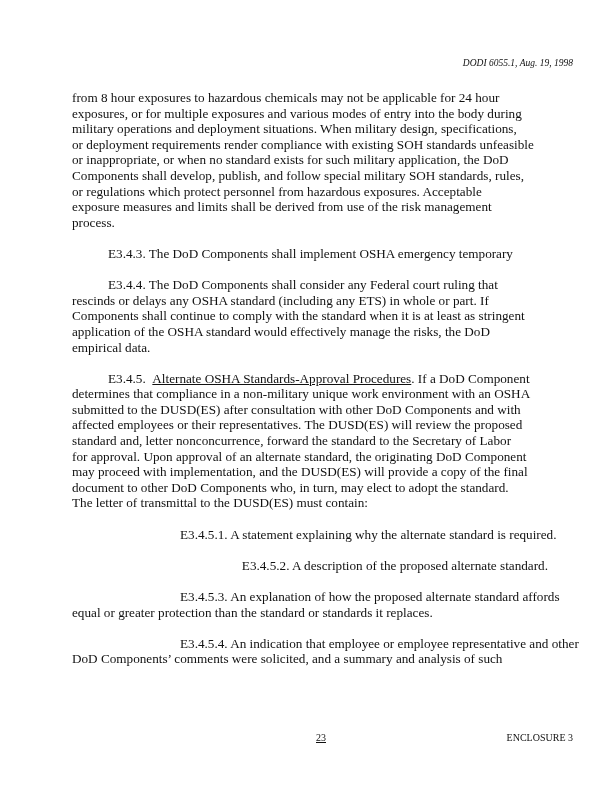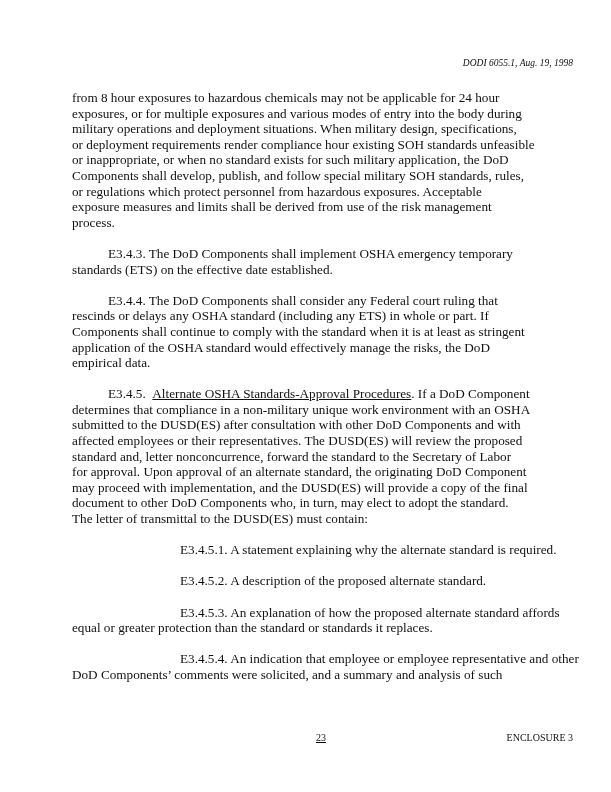--- a/index.html
+++ b/index.html
@@ -2,47 +2,46 @@
 <html><head>
 <meta charset="utf-8">
 <style>
   html, body { margin: 0; padding: 0; background: #ffffff; }
   body { width: 611px; height: 792px; position: relative; overflow: hidden;
          font-family: "Liberation Serif", "DejaVu Serif", serif; color: #111; }
   .header { position: absolute; top: 58px; right: 38px; font-size: 9.5px; font-style: italic; }
   .body-text { position: absolute; left: 72px; top: 90px; width: 476px; font-size: 13.2px; line-height: 15.6px; }
   p { margin: 0 0 15.6px 0; }
   .ind1 { text-indent: 36px; }
-  .ind2 { text-indent: 108px; }
+  .ind2 { text-indent: 108px; text-align: right; }
   .ul { text-decoration: underline; }
   .footer-page { position: absolute; top: 732px; left: 316px; font-size: 10px; text-decoration: underline; }
   .footer-encl { position: absolute; top: 732px; right: 38px; font-size: 10px; margin-left: 12px; }
   .ln { display: block; white-space: nowrap; }
 </style>
 </head>
 <body>
 
 <div class="header">DODI 6055.1, Aug. 19, 1998</div>
 
 <div class="body-text">
   <p>
     <span class="ln">from 8 hour exposures to hazardous chemicals may not be applicable for 24 hour</span>
     <span class="ln">exposures, or for multiple exposures and various modes of entry into the body during</span>
     <span class="ln">military operations and deployment situations.   When military design, specifications,</span>
-    <span class="ln">or deployment requirements render compliance hour existing SOH standards unfeasible</span>
+    <span class="ln">or deployment requirements render compliance with existing SOH standards unfeasible</span>
     <span class="ln">or inappropriate, or when no standard exists for such military application, the DoD</span>
     <span class="ln">Components shall develop, publish, and follow special military SOH standards, rules,</span>
     <span class="ln">or regulations which protect personnel from hazardous exposures.   Acceptable</span>
     <span class="ln">exposure measures and limits shall be derived from use of the risk management</span>
     <span class="ln">process.</span>
   </p>
 
   <p>
     <span class="ln ind1">E3.4.3.  The DoD Components shall implement OSHA emergency temporary</span>
-    <span class="ln">standards (ETS) on the effective date established.</span>
   </p>
 
   <p>
     <span class="ln ind1">E3.4.4.  The DoD Components shall consider any Federal court ruling that</span>
     <span class="ln">rescinds or delays any OSHA standard (including any ETS) in whole or part.   If</span>
     <span class="ln">Components shall continue to comply with the standard when it is at least as stringent</span>
     <span class="ln">application of the OSHA standard would effectively manage the risks, the DoD</span>
     <span class="ln">empirical data.</span>
   </p>
 

